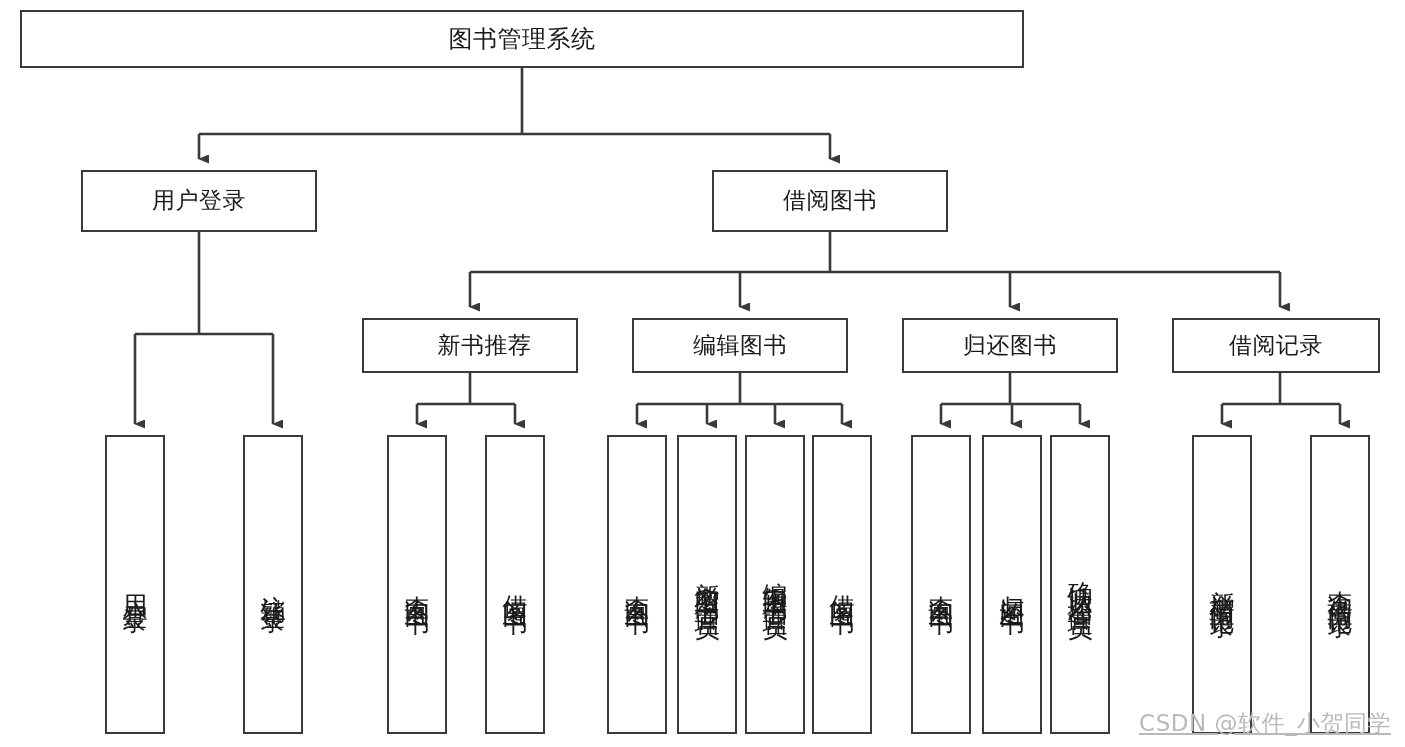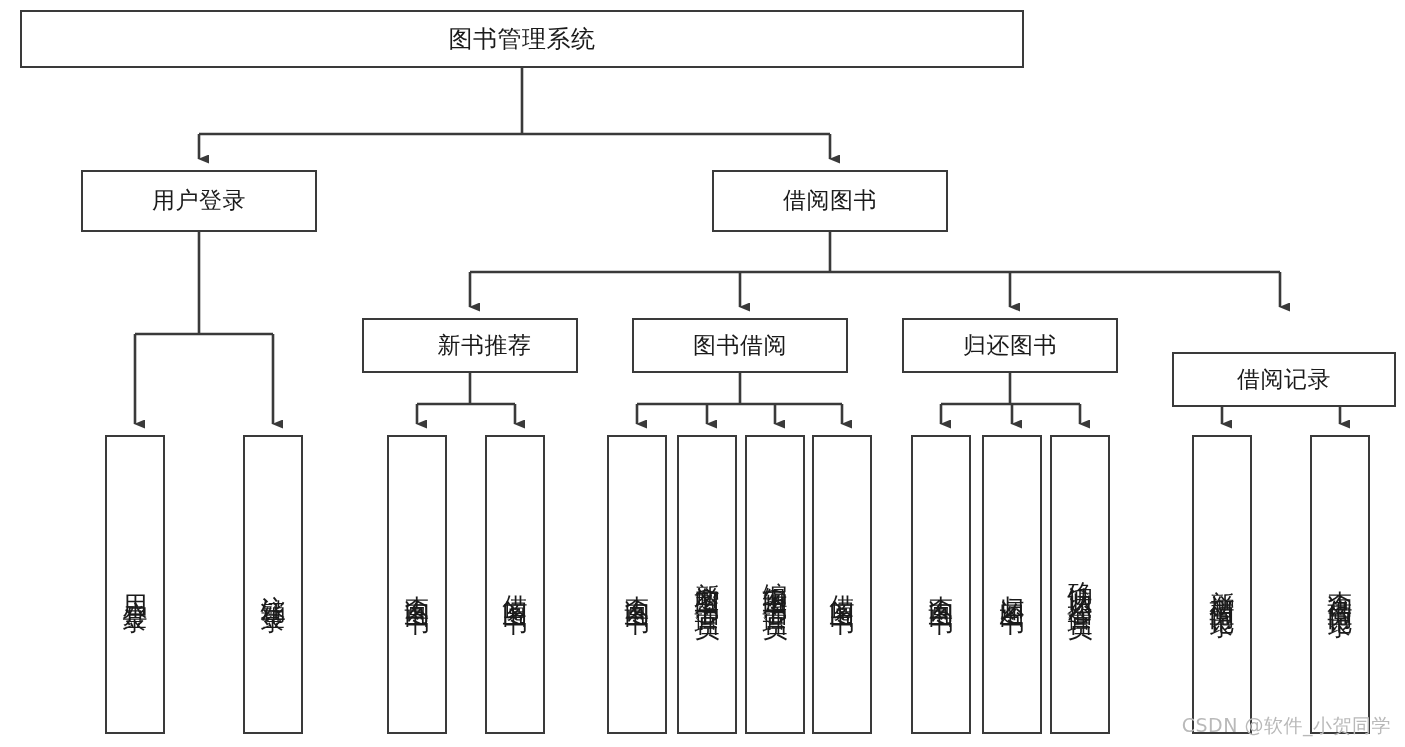--- a/index.html
+++ b/index.html
@@ -51,26 +51,27 @@
     text-orientation: upright;
     font-size: 25px;
     letter-spacing: 5px;
     line-height: 1;
   }
   .node.root .label { font-size: 24px; }
   .watermark {
     position: absolute;
     right: 14px;
     bottom: 8px;
-    font-size: 19px;
+    font-size: 23px;
     color: #b9b9b9;
     letter-spacing: 0.5px;
     z-index: 5;
     white-space: nowrap;
     user-select: none;
+    text-decoration: underline;
   }
 </style>
 </head>
 <body>
 
 <div id="diagram-root">
   <svg class="edges" viewBox="0 0 1405 747" preserveAspectRatio="none">
     <defs>
       <marker id="arrowhead" markerWidth="9" markerHeight="11" refX="4.5" refY="10" orient="auto" markerUnits="userSpaceOnUse">
         <polygon points="0,0 9,0 4.5,11" fill="#3a3a3a"></polygon>
@@ -112,26 +113,26 @@
       <div class="node horizontal" style="left: 81px; top: 170px; width: 236px; height: 62px;">
         <span class="label">用户登录</span>
       </div>
       <div class="node horizontal" style="left: 712px; top: 170px; width: 236px; height: 62px;">
         <span class="label">借阅图书</span>
       </div>
       <div class="node horizontal" style="left: 362px; top: 318px; width: 216px; height: 55px; padding-left: 29px;">
         <span class="label">新书推荐</span>
       </div>
       <div class="node horizontal" style="left: 632px; top: 318px; width: 216px; height: 55px;">
-        <span class="label">图书借阅</span>
+        <span class="label">编辑图书</span>
       </div>
       <div class="node horizontal" style="left: 902px; top: 318px; width: 216px; height: 55px;">
         <span class="label">归还图书</span>
       </div>
-      <div class="node horizontal" style="left: 1172px; top: 318px; width: 224px; height: 55px; margin-top: 34px;">
+      <div class="node horizontal" style="left: 1172px; top: 318px; width: 208px; height: 55px;">
         <span class="label">借阅记录</span>
       </div>
       <div class="node vertical" style="left: 105px; top: 435px; width: 60px; height: 299px;">
         <span class="label">用户登录</span>
       </div>
       <div class="node vertical" style="left: 243px; top: 435px; width: 60px; height: 299px;">
         <span class="label">注销登录</span>
       </div>
       <div class="node vertical" style="left: 387px; top: 435px; width: 60px; height: 299px;">
         <span class="label">查询图书</span>

